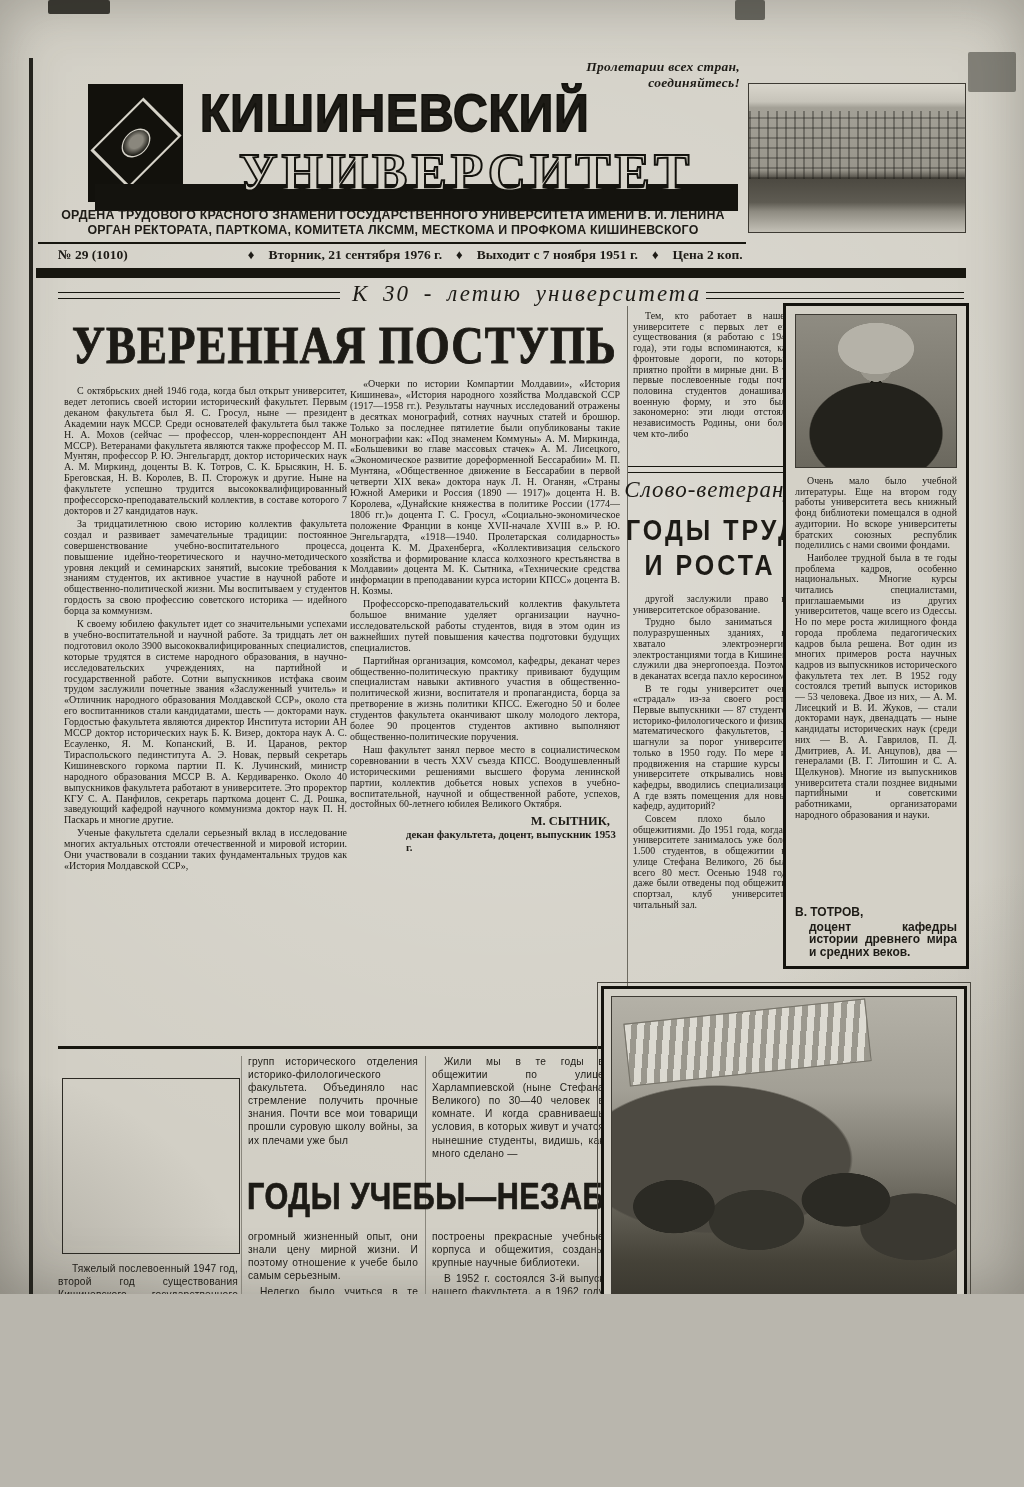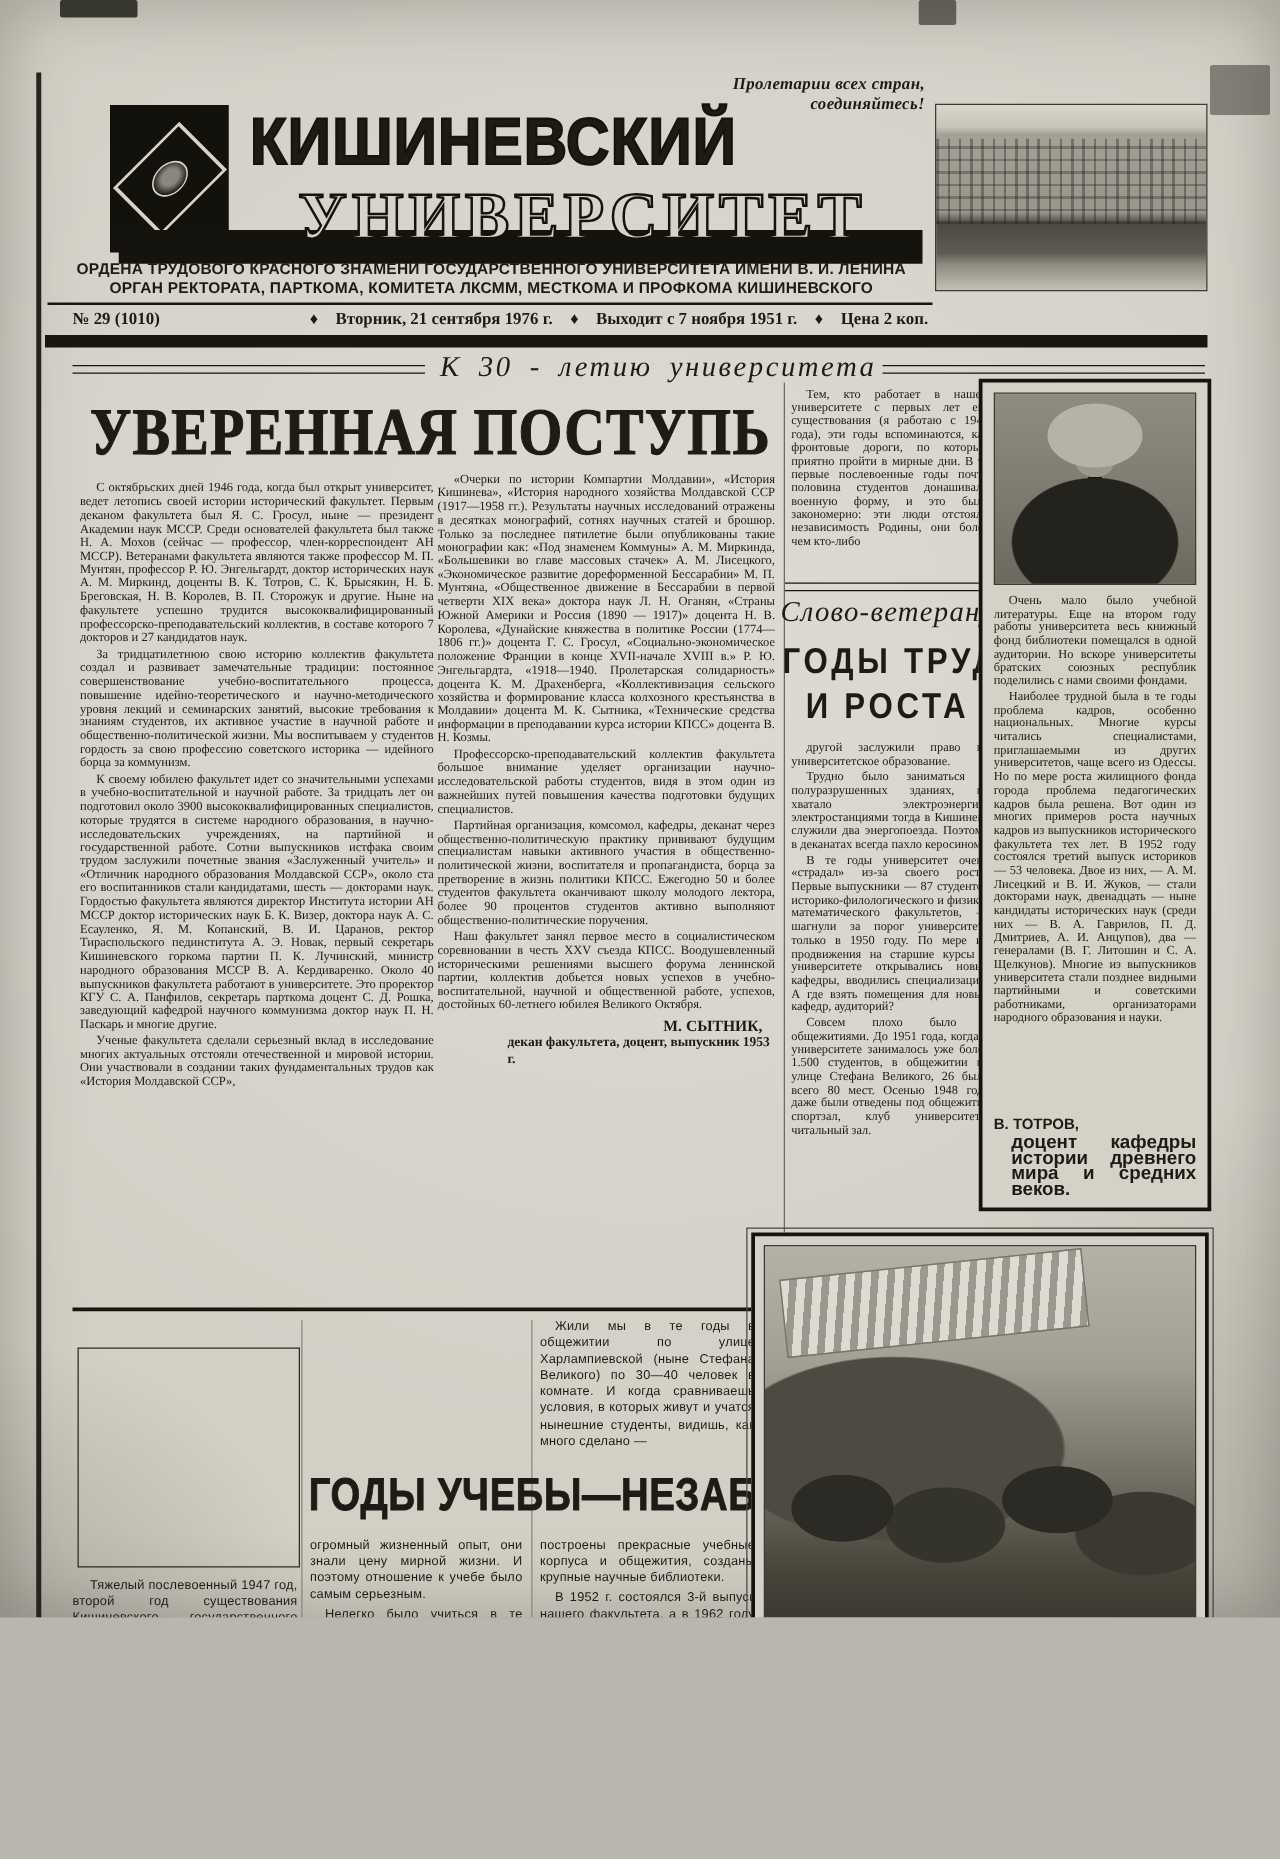--- a/index.html
+++ b/index.html
@@ -58,21 +58,21 @@
 
   .vet-box{border:3px solid #14130e;background:#d4d1c7;box-sizing:border-box;padding:8px 9px;display:flex;flex-direction:column;}
   .vet-photo{height:152px;border:1px solid #3d3a33;flex:none;margin-bottom:8px;
     background:
       radial-gradient(ellipse 24% 17% at 50% 22%, #b5b2a8 0 98%, rgba(0,0,0,0) 100%),
       radial-gradient(ellipse 10% 9% at 50% 35%, #9a978d 0 98%, rgba(0,0,0,0) 100%),
       radial-gradient(ellipse 42% 34% at 50% 78%, #23221c 0 98%, rgba(0,0,0,0) 100%),
       radial-gradient(ellipse 8% 20% at 50% 62%, #17160f 0 98%, rgba(0,0,0,0) 100%),
       linear-gradient(180deg,#8f8c82 0%,#7b786e 60%,#6b685e 100%);}
   .vet-sign-name{font-family:"Liberation Sans","DejaVu Sans",sans-serif;font-weight:bold;font-size:12px;text-align:left;margin:6px 6px 2px 0;}
-  .vet-sign-role{font-family:"Liberation Sans","DejaVu Sans",sans-serif;font-weight:bold;font-size:15px;line-height:12.5px;text-align:justify;padding-left:14px;}
+  .vet-sign-role{font-family:"Liberation Sans","DejaVu Sans",sans-serif;font-weight:bold;font-size:12px;line-height:12.5px;text-align:justify;padding-left:14px;}
 
   
   .sans-col{font-family:"Liberation Sans","DejaVu Sans",sans-serif;font-size:10.2px;line-height:13.1px;letter-spacing:.2px;text-align:justify;overflow:hidden;}
   .sans-col p{margin:0 0 3px;text-indent:12px;}
   .headline-2{font-family:"Liberation Sans","DejaVu Sans",sans-serif;font-weight:bold;font-size:30px;letter-spacing:.5px;transform:scale(1.02,1.22);transform-origin:left top;white-space:nowrap;-webkit-text-stroke:.6px #1d1b16;}
   .mem-photo{border:1px solid #2c2a24;
     background:
       radial-gradient(ellipse 27% 19% at 50% 28%, #aFA99e 0 98%, rgba(0,0,0,0) 100%),
       radial-gradient(ellipse 12% 9% at 50% 42%, #8d8a80 0 98%, rgba(0,0,0,0) 100%),
       radial-gradient(ellipse 46% 36% at 50% 86%, #1d1c16 0 98%, rgba(0,0,0,0) 100%),
@@ -199,20 +199,23 @@
   </div>
 
   <div class="abs mem-photo" style="left:62px;top:1078px;width:176px;height:174px;"></div>
   <div class="abs sans-col" style="left:58px;top:1262px;width:180px;height:198px;">
     <p style="text-indent:14px;">Тяжелый послевоенный 1947 год, второй год существования Кишиневского государственного университета. В здании бывшей семинарии стали учиться демобилизованные солдаты, матросы и вчерашние школьники. И несмотря на значительную разницу в годах, дружба и взаимопонимание сразу же установились между нами, студентами двух</p>
   </div>
 
   <div class="abs vline" style="left:241px;top:1056px;height:396px;background:#8a877d;"></div>
   <div class="abs vline" style="left:425px;top:1056px;height:396px;background:#8a877d;"></div>
 
+  <div class="abs sans-col" style="left:248px;top:1055px;width:170px;height:112px;">
+    <p style="text-indent:0;">групп исторического отделения историко-филологического факультета. Объединяло нас стремление получить прочные знания. Почти все мои товарищи прошли суровую школу войны, за их плечами уже был</p>
+  </div>
   <div class="abs sans-col" style="left:432px;top:1055px;width:172px;height:112px;">
     <p>Жили мы в те годы в общежитии по улице Харлампиевской (ныне Стефана Великого) по 30—40 человек в комнате. И когда сравниваешь условия, в которых живут и учатся нынешние студенты, видишь, как много сделано —</p>
   </div>
 
   <div class="abs headline-2" style="left:247px;top:1176px;">ГОДЫ УЧЕБЫ—НЕЗАБЫВАЕМЫ!</div>
 
   <div class="abs sans-col" style="left:248px;top:1230px;width:170px;height:228px;">
     <p style="text-indent:0;">огромный жизненный опыт, они знали цену мирной жизни. И поэтому отношение к учебе было самым серьезным.</p>
     <p>Нелегко было учиться в те годы. Учебников у нас почти не было и основой всей нашей подготовки были лекции преподавателей. Их энтузиазм, высокая квалификация дали возможность молодому выпускнику найти свое место в жизни, и мы всегда будем благодарны нашим наставникам — Я. С. Гросулу, Р. Ю. Энгельгардту, А. М. Миркинду, М. П. Мунтяну и многим другим.</p>
   </div>

